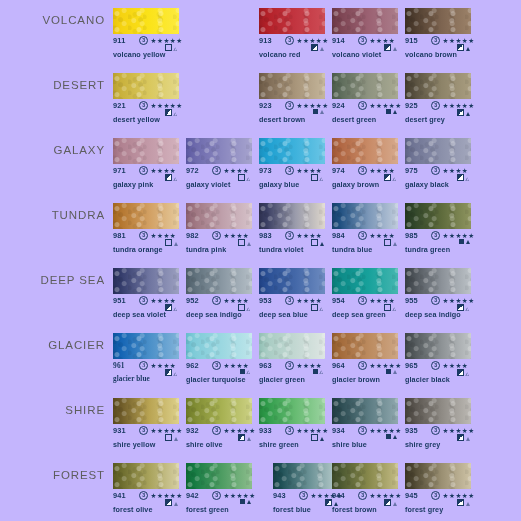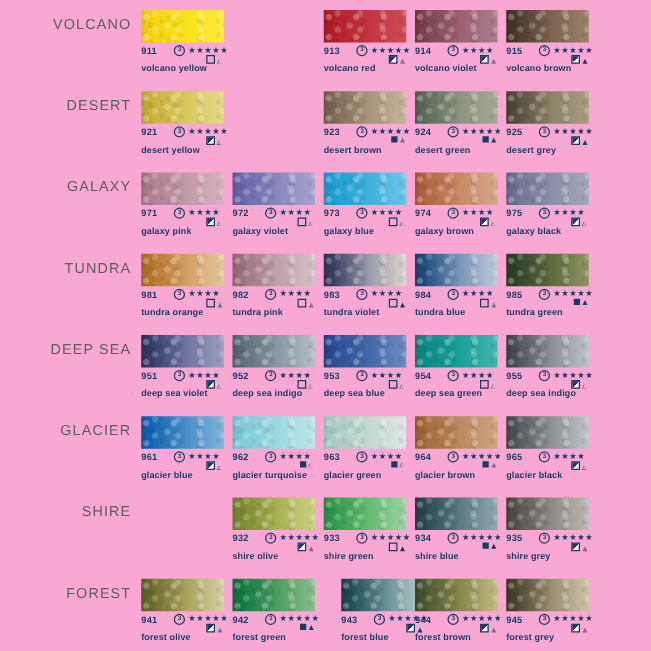--- a/index.html
+++ b/index.html
@@ -10,21 +10,21 @@
   body {
     width: 521px;
     height: 521px;
     font-family: "Liberation Sans", sans-serif;
     overflow: hidden;
   }
   #sheet {
     position: relative;
     width: 521px;
     height: 521px;
-    background: #f9a8d4;
+    background: #c4b5fd;
   }
   .series-row {
     position: relative;
     height: 65px;
     width: 521px;
   }
   .series-header {
     position: absolute;
     left: 0;
     top: 14px;
@@ -592,21 +592,21 @@
               <span class="g tri-open"></span>
             </div>
           </div>
           <div class="pname">deep sea indigo</div>
         </div>
       </div>
     </div>
     <div class="series-row">
       <div class="series-header">GLACIER</div>
       <div class="swatch-strip">
-        <div class="swatch-cell" style="left: 0px;">
+        <div class="swatch-cell" style="left: 0px; font-family: Liberation Serif, serif;">
           <div class="chip" style="background: linear-gradient(90deg, rgb(13, 83, 156) 0%, rgb(20, 100, 180) 12%, rgb(74, 143, 200) 55%, rgb(129, 179, 217) 100%);">
             <div class="grain"></div>
           </div>
           <div class="meta">
             <div class="code">961</div>
             <div class="rating">
               <span class="perm">3</span>
               <span class="stars">★★★★</span>
             </div>
             <div class="glyphs">
@@ -682,20 +682,37 @@
               <span class="g tri-open"></span>
             </div>
           </div>
           <div class="pname">glacier black</div>
         </div>
       </div>
     </div>
     <div class="series-row">
       <div class="series-header">SHIRE</div>
       <div class="swatch-strip">
+        <div class="swatch-cell" style="left: 0px;">
+          <div class="chip" style="background: linear-gradient(90deg, rgb(90, 74, 30) 0%, rgb(109, 90, 40) 12%, rgb(185, 164, 83) 55%, rgb(221, 208, 138) 100%);">
+            <div class="grain"></div>
+          </div>
+          <div class="meta">
+            <div class="code">931</div>
+            <div class="rating">
+              <span class="perm">3</span>
+              <span class="stars">★★★★★</span>
+            </div>
+            <div class="glyphs">
+              <span class="g sq-open"></span>
+              <span class="g tri-half"></span>
+            </div>
+          </div>
+          <div class="pname">shire yellow</div>
+        </div>
         <div class="swatch-cell" style="left: 73px;">
           <div class="chip" style="background: linear-gradient(90deg, rgb(108, 120, 39) 0%, rgb(126, 138, 50) 12%, rgb(168, 178, 83) 55%, rgb(204, 209, 132) 100%);">
             <div class="grain"></div>
           </div>
           <div class="meta">
             <div class="code">932</div>
             <div class="rating">
               <span class="perm">3</span>
               <span class="stars">★★★★★</span>
             </div>

